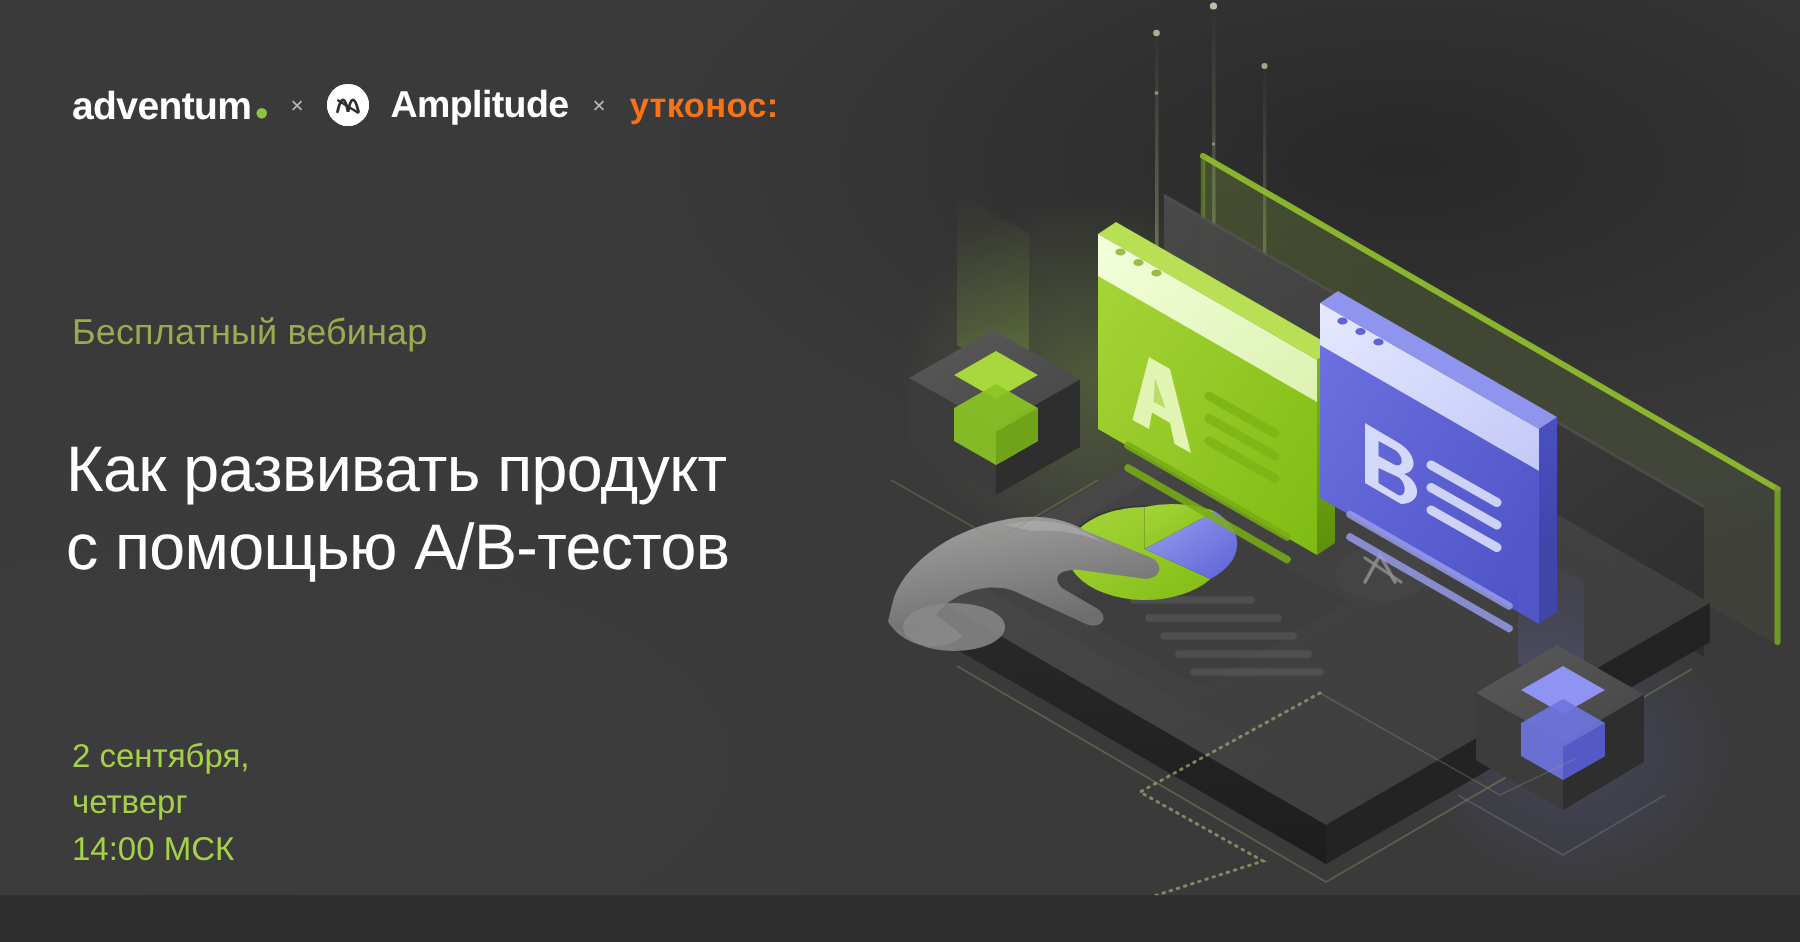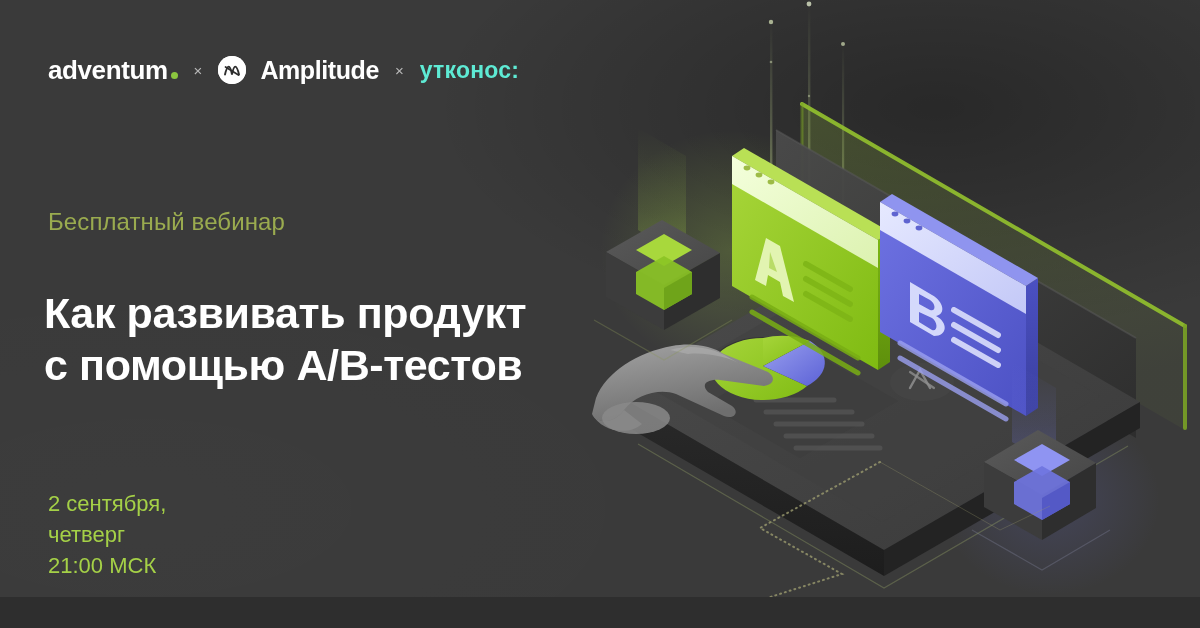--- a/index.html
+++ b/index.html
@@ -75,21 +75,21 @@
     justify-content: center;
     flex: 0 0 auto;
   }
   .amp-word {
     color: #ffffff;
     font-size: 25px;
     font-weight: 700;
     letter-spacing: -0.4px;
   }
   .logo-utkonos {
-    color: #5eead4;
+    color: #f97316;
     font-size: 23px;
     font-weight: 700;
     letter-spacing: 0.2px;
   }
 
   
   .kicker {
     position: absolute;
     left: 48px;
     top: 208px;
@@ -98,21 +98,21 @@
     font-weight: 400;
     letter-spacing: 0.1px;
     text-align: right;
   }
   .headline {
     position: absolute;
     left: 44px;
     top: 258px;
     color: #ffffff;
     font-size: 43px;
-    font-weight: 700;
+    font-weight: 400;
     line-height: 1.22;
     letter-spacing: -0.4px;
     white-space: pre-line;
   }
   .datetime {
     position: absolute;
     left: 48px;
     top: 488px;
     color: #a5d147;
     font-size: 22px;
@@ -416,14 +416,14 @@
     <span class="x-sep">×</span>
 
     <div class="logo-utkonos">утконос:</div>
   </div>
 
   <div class="kicker">Бесплатный вебинар</div>
   <h1 class="headline">Как развивать продукт
 с помощью A/B-тестов</h1>
   <div class="datetime">2 сентября,
 четверг
-21:00 МСК</div>
+14:00 МСК</div>
 </div>
 
 </body></html>

